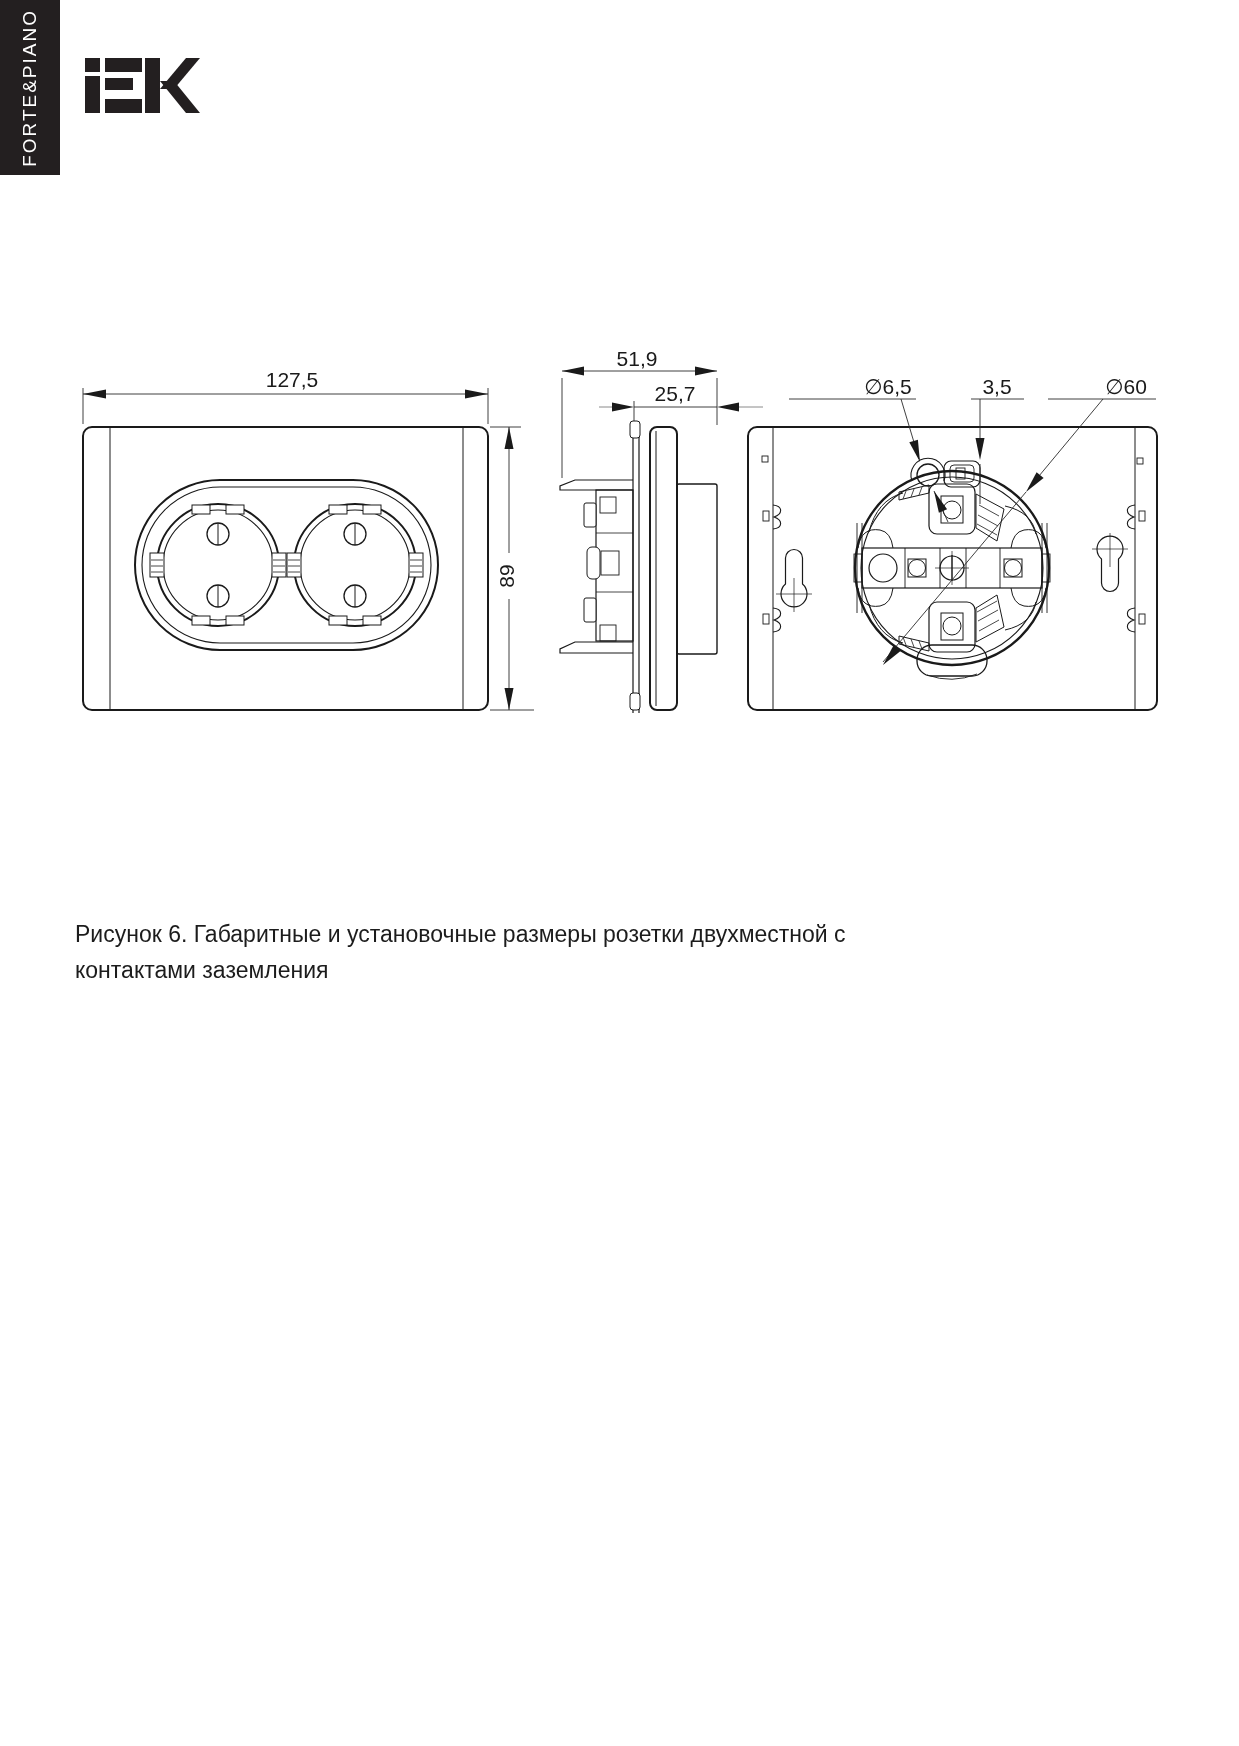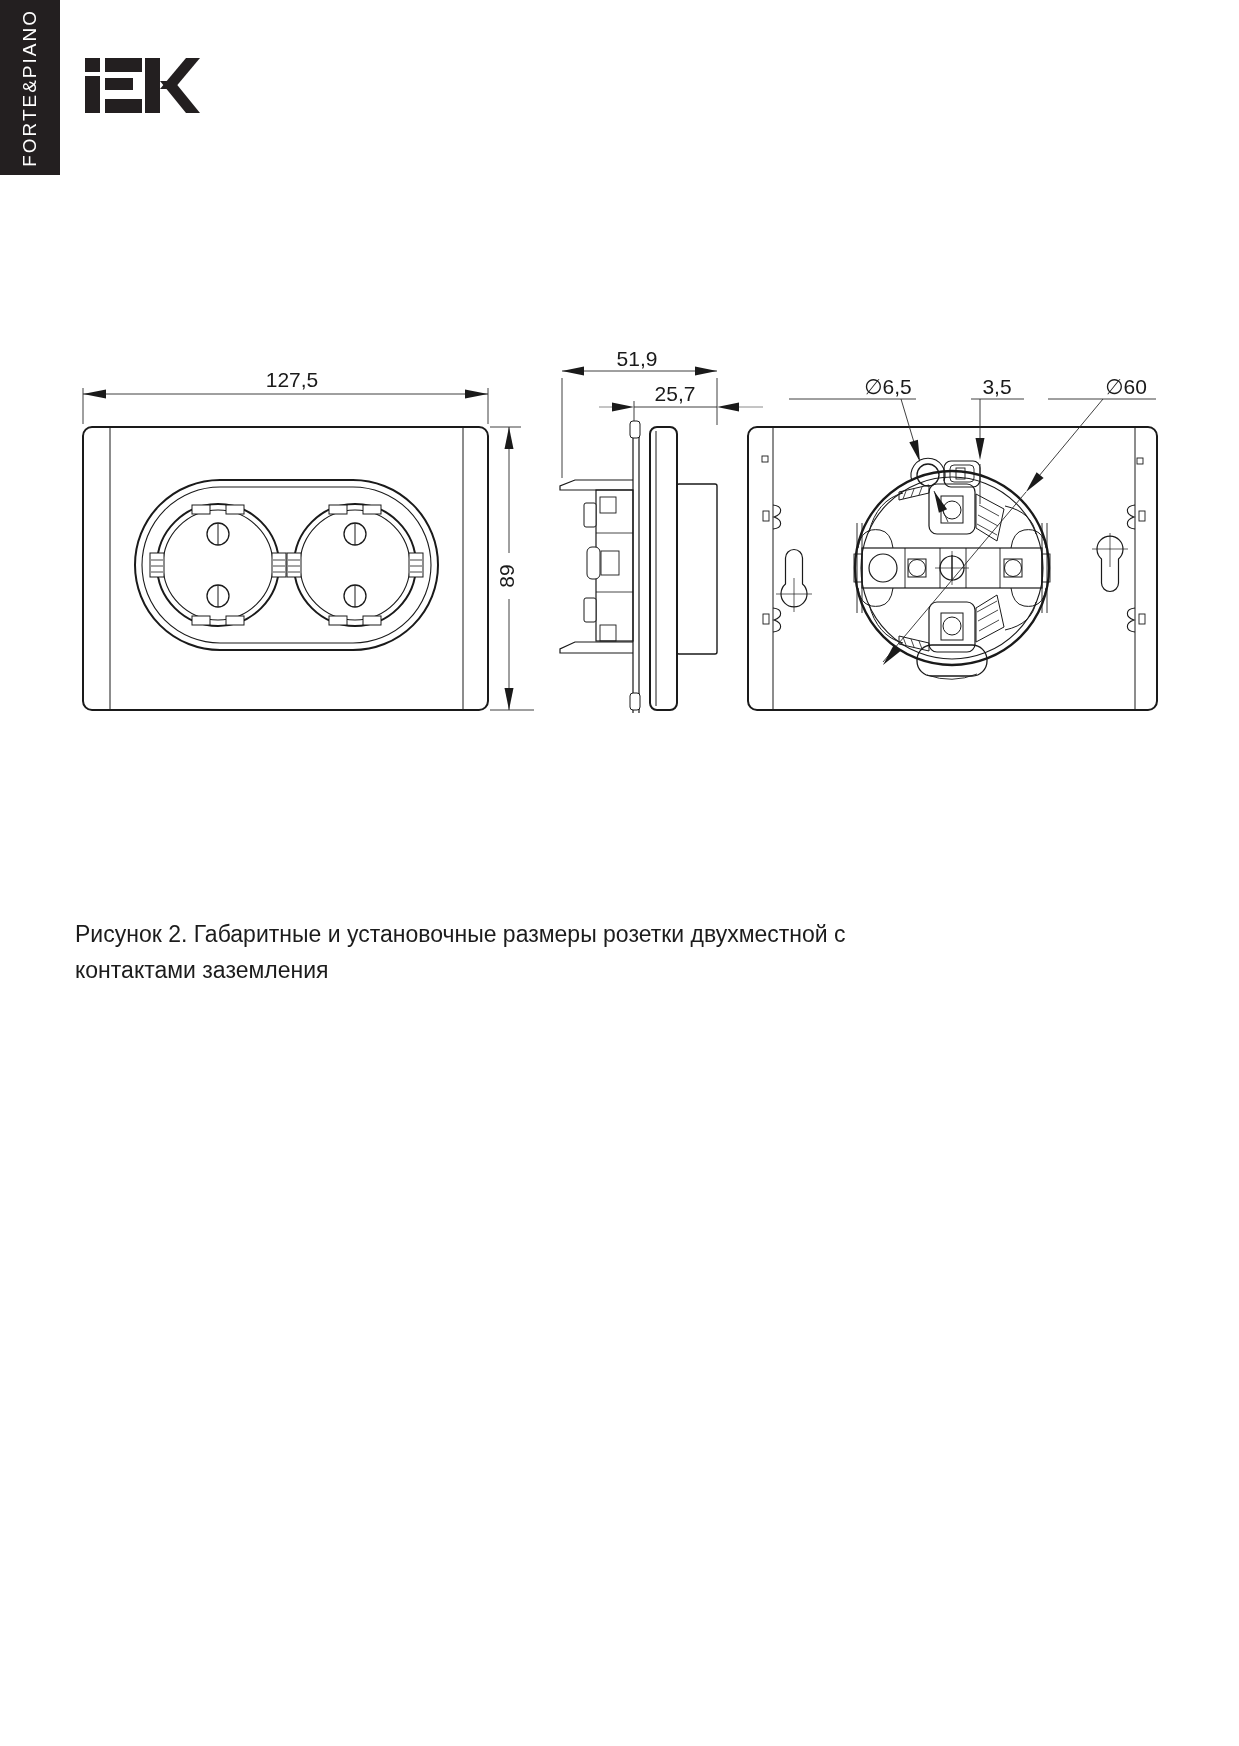--- a/index.html
+++ b/index.html
@@ -232,13 +232,13 @@
     <g>
       <path class="dimline" d="M1048,399 H1156 M1103,399 L1029,488"></path>
       <polygon class="arrow" points="1026,492 1036.6,472.2 1043.6,478"></polygon>
       <path class="dimline" d="M1026,492 L883,662" stroke-width="0.8"></path>
       <polygon class="arrow" points="883,665 893.6,645.2 900.6,651"></polygon>
       <text class="dim" x="1126" y="394" text-anchor="middle">∅60</text>
     </g>
   </g>
 </svg>
 
-<p class="caption">Рисунок 2. Габаритные и установочные размеры розетки двухместной с контактами заземления</p>
+<p class="caption">Рисунок 6. Габаритные и установочные размеры розетки двухместной с контактами заземления</p>
 
 </body></html>

